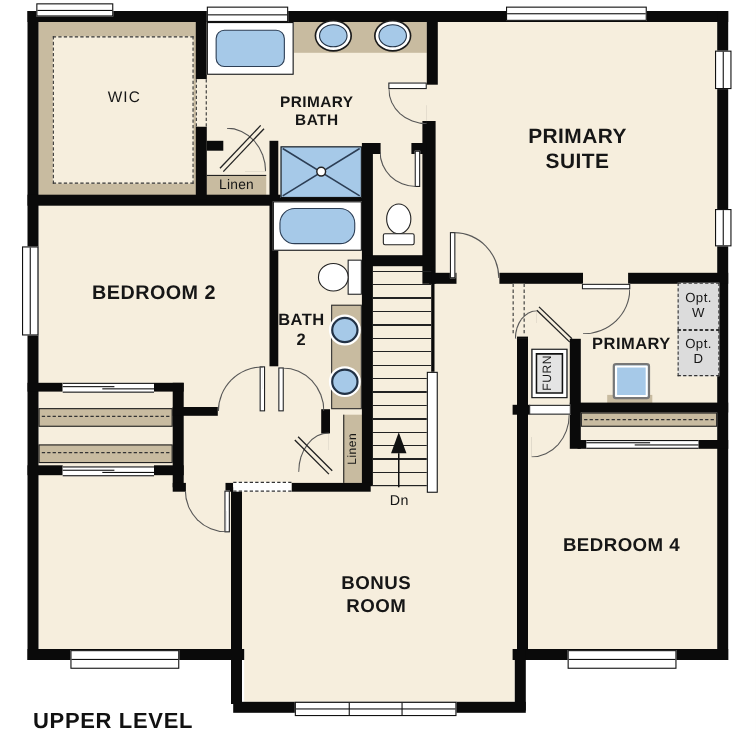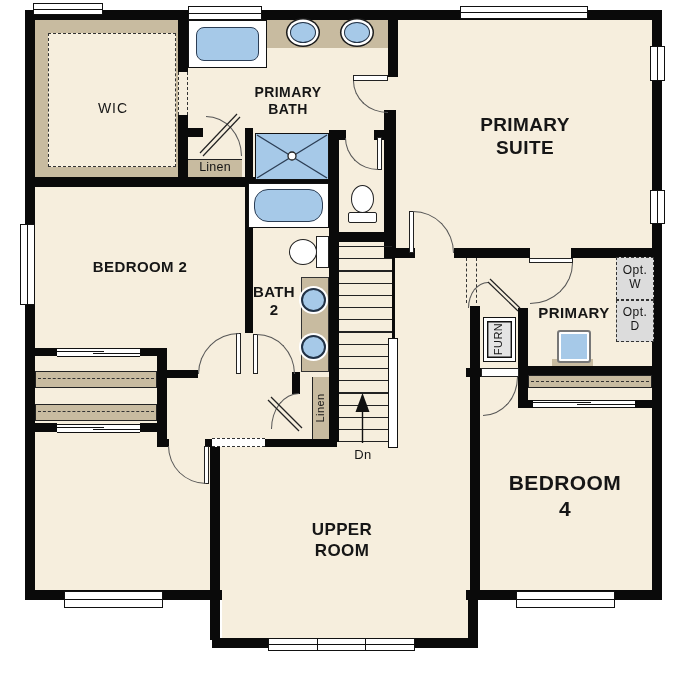--- a/index.html
+++ b/index.html
@@ -175,35 +175,36 @@
     <g stroke="#222" stroke-width="1.2">
       <line x1="488" y1="282" x2="518" y2="311"></line>
       <line x1="490" y1="279" x2="520" y2="308"></line>
     </g>
     <g>
       <polygon points="355.5,412 369.5,412 362.5,393" fill="#111"></polygon>
       <line x1="362.5" y1="412" x2="362.5" y2="443" stroke="#111" stroke-width="1.4"></line>
     </g>
   </svg>
 
-  <div class="lbl" style="left:113px;top:109px;font-size:14px;font-weight:400;letter-spacing:1px;">WIC</div>
+  <div class="lbl" style="left:113px;top:88px;font-size:14px;font-weight:400;letter-spacing:1px;">WIC</div>
   <div class="lbl" style="left:288px;top:101px;font-size:14px;">PRIMARY
 BATH</div>
   <div class="lbl" style="left:525px;top:136px;font-size:19px;">PRIMARY
 SUITE</div>
-  <div class="lbl" style="left:140px;top:267px;font-size:15px;">BEDROOM 2</div>
+  <div class="lbl" style="left:140px;top:267px;font-size:18px;">BEDROOM 2</div>
   <div class="lbl" style="left:274px;top:301px;font-size:15px;">BATH
 2</div>
   <div class="lbl" style="left:574px;top:313px;font-size:15px;">PRIMARY</div>
-  <div class="lbl" style="left:342px;top:541px;font-size:17px;">UPPER
+  <div class="lbl" style="left:342px;top:541px;font-size:17px;">BONUS
 ROOM</div>
-  <div class="lbl" style="left:565px;top:496px;font-size:21px;">BEDROOM 4</div>
+  <div class="lbl" style="left:565px;top:496px;font-size:17px;">BEDROOM 4</div>
 
   <div class="lbl" style="left:215px;top:168px;font-size:12.5px;font-weight:400;letter-spacing:.2px;">Linen</div>
   <div class="lbl vert" style="left:321px;top:408px;font-size:11px;font-weight:400;">Linen</div>
   <div class="lbl vert" style="left:499px;top:339px;font-size:11px;font-weight:400;letter-spacing:.5px;">FURN</div>
   <div class="lbl" style="left:635px;top:278px;font-size:12px;font-weight:400;line-height:1.15;">Opt.
 W</div>
   <div class="lbl" style="left:635px;top:320px;font-size:12px;font-weight:400;line-height:1.15;">Opt.
 D</div>
   <div class="lbl" style="left:363px;top:455px;font-size:13px;font-weight:400;">Dn</div>
 
+  <div style="position:absolute;left:30px;top:645px;font-size:20px;font-weight:bold;color:#111;letter-spacing:.6px;">UPPER LEVEL</div>
 </div>
 
 </body></html>

